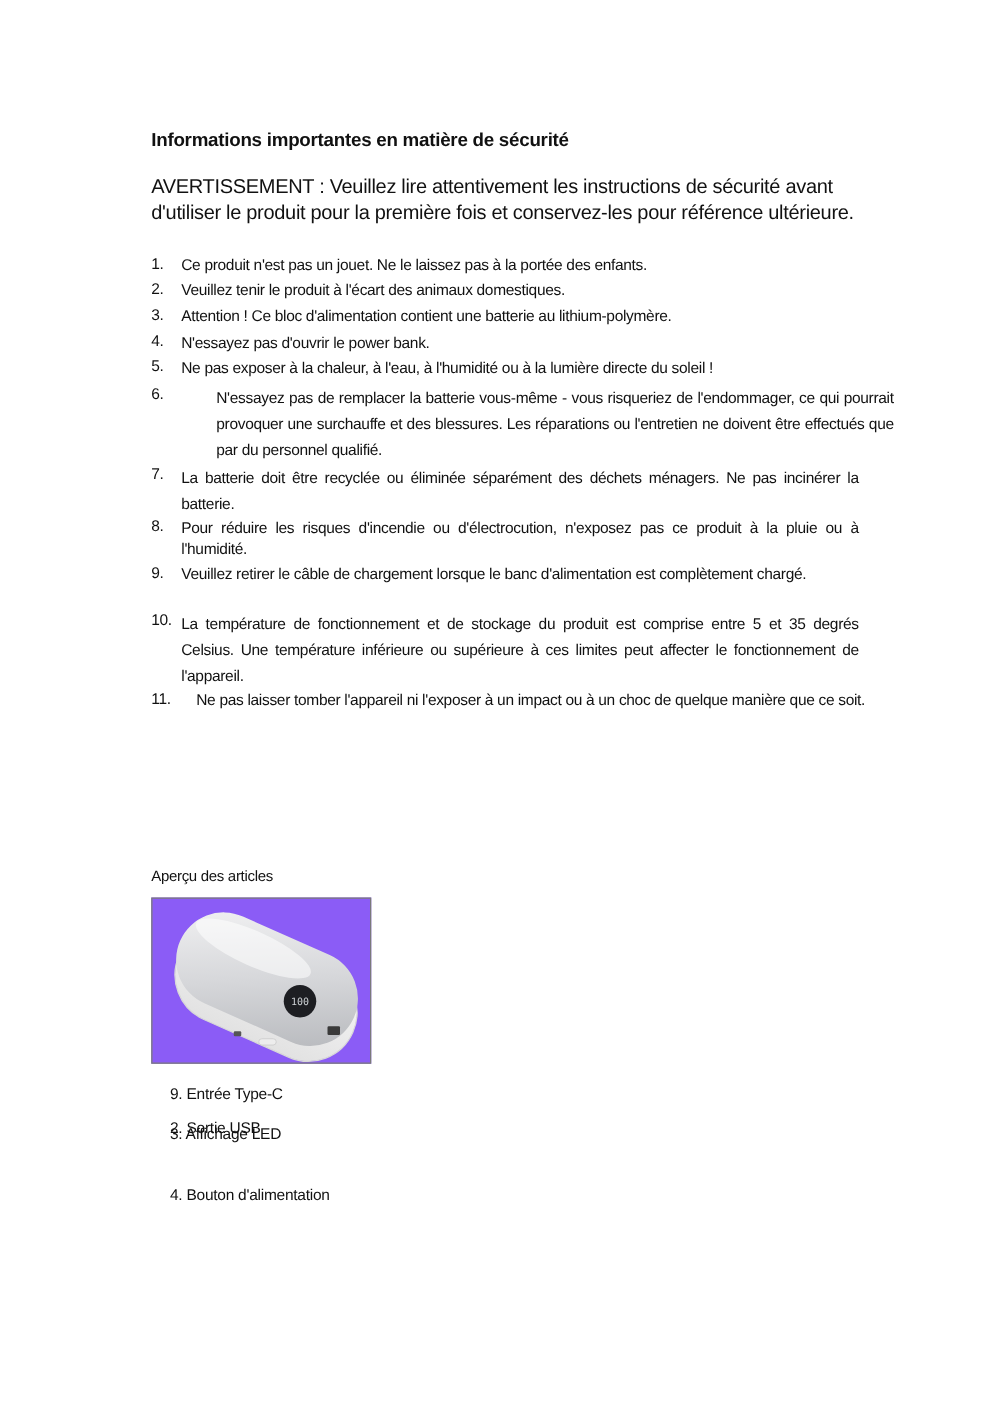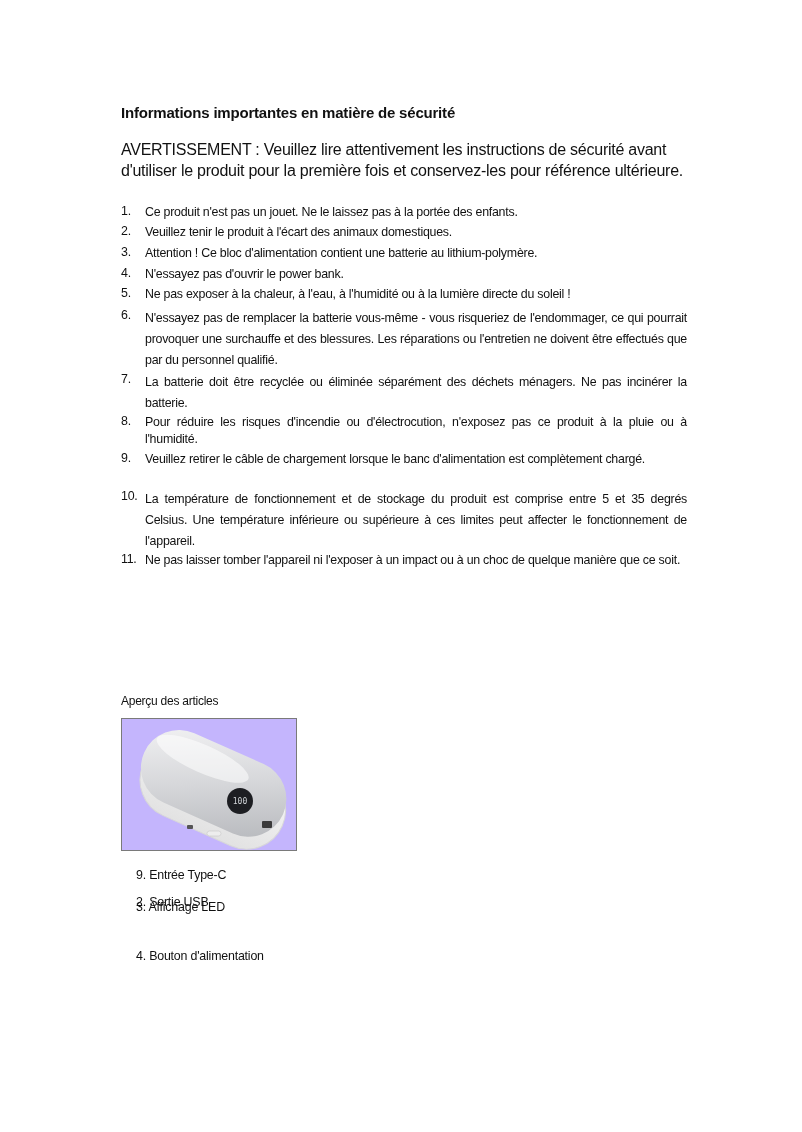--- a/index.html
+++ b/index.html
@@ -5,21 +5,21 @@
   html, body { margin: 0; padding: 0; background: #ffffff; }
   body { width: 802px; height: 1132px; position: relative; overflow: hidden;
          font-family: "Liberation Sans", "DejaVu Sans", sans-serif; color: #111; }
   .title { position: absolute; left: 121px; top: 104px; font-size: 15px; font-weight: bold; letter-spacing: -0.2px; white-space: nowrap; }
   .intro { position: absolute; left: 121px; top: 139px; width: 566px; font-size: 16px; line-height: 21px; letter-spacing: -0.25px; }
   .list { position: absolute; left: 121px; top: 0; width: 566px; margin: 0; padding: 0; list-style: none; font-size: 12.4px; letter-spacing: -0.25px; }
   .li { position: absolute; left: 0; width: 566px; }
   .num { position: absolute; left: 0; top: 0; }
   .txt { position: absolute; left: 24px; width: 542px; text-align: justify; }
   .preview-label { position: absolute; left: 121px; top: 694px; font-size: 12px; letter-spacing: -0.25px; }
-  .preview-box { position: absolute; left: 121px; top: 718px; width: 176px; height: 133px; border: 1px solid #7a7a7a; box-sizing: border-box; background: #c4b5fd; overflow: hidden; text-align: center; }
+  .preview-box { position: absolute; left: 121px; top: 718px; width: 176px; height: 133px; border: 1px solid #7a7a7a; box-sizing: border-box; background: #8b5cf6; overflow: hidden; text-align: center; }
   .parts { position: absolute; left: 136px; top: 0; margin: 0; padding: 0; list-style: none; font-size: 12.4px; letter-spacing: -0.2px; }
   .part { position: absolute; left: 0; white-space: nowrap; }
 </style>
 </head>
 <body>
 
 <h1 class="title" style="margin:0;">Informations importantes en matière de sécurité</h1>
 
 <p class="intro" style="margin:0;">AVERTISSEMENT : Veuillez lire attentivement les instructions de sécurité avant d'utiliser le produit pour la première fois et conservez-les pour référence ultérieure.</p>
 
@@ -39,41 +39,41 @@
   <li class="li" style="top:266px;">
     <span class="num">4.</span>
     <span class="txt" style="line-height:17px;">N'essayez pas d'ouvrir le power bank.</span>
   </li>
   <li class="li" style="top:286px;">
     <span class="num">5.</span>
     <span class="txt" style="line-height:17px;">Ne pas exposer à la chaleur, à l'eau, à l'humidité ou à la lumière directe du soleil !</span>
   </li>
   <li class="li" style="top:308px;">
     <span class="num">6.</span>
-    <span class="txt" style="line-height:21px;">N'essayez pas de remplacer la batterie vous-même - vous risqueriez de l'endommager, ce qui pourrait provoquer une surchauffe et des blessures. Les réparations ou l'entretien ne doivent être effectués que par du personnel qualifié.</span>
+    <span class="txt" style="line-height:21px;margin-left:28px;">N'essayez pas de remplacer la batterie vous-même - vous risqueriez de l'endommager, ce qui pourrait provoquer une surchauffe et des blessures. Les réparations ou l'entretien ne doivent être effectués que par du personnel qualifié.</span>
   </li>
   <li class="li" style="top:372px;">
     <span class="num">7.</span>
     <span class="txt" style="line-height:21px;">La batterie doit être recyclée ou éliminée séparément des déchets ménagers. Ne pas incinérer la batterie.</span>
   </li>
   <li class="li" style="top:414px;">
     <span class="num">8.</span>
     <span class="txt" style="line-height:17px;">Pour réduire les risques d'incendie ou d'électrocution, n'exposez pas ce produit à la pluie ou à l'humidité.</span>
   </li>
   <li class="li" style="top:451px;">
     <span class="num">9.</span>
     <span class="txt" style="line-height:17px;">Veuillez retirer le câble de chargement lorsque le banc d'alimentation est complètement chargé.</span>
   </li>
   <li class="li" style="top:489px;">
     <span class="num">10.</span>
     <span class="txt" style="line-height:21px;">La température de fonctionnement et de stockage du produit est comprise entre 5 et 35 degrés Celsius. Une température inférieure ou supérieure à ces limites peut affecter le fonctionnement de l'appareil.</span>
   </li>
   <li class="li" style="top:552px;">
     <span class="num">11.</span>
-    <span class="txt" style="line-height:17px;">Ne pas laisser tomber l'appareil ni l'exposer à un impact ou à un choc de quelque manière que ce soit.</span>
+    <span class="txt" style="line-height:17px;margin-left:12px;">Ne pas laisser tomber l'appareil ni l'exposer à un impact ou à un choc de quelque manière que ce soit.</span>
   </li>
 </ol>
 
 <div class="preview-label">Aperçu des articles</div>
 
 <div class="preview-box">
   <svg width="176" height="133" viewBox="0 0 176 133" xmlns="http://www.w3.org/2000/svg">
     <defs>
       <linearGradient id="shell" x1="0" y1="0" x2="1" y2="1">
         <stop offset="0" stop-color="#f4f4f5"></stop>

